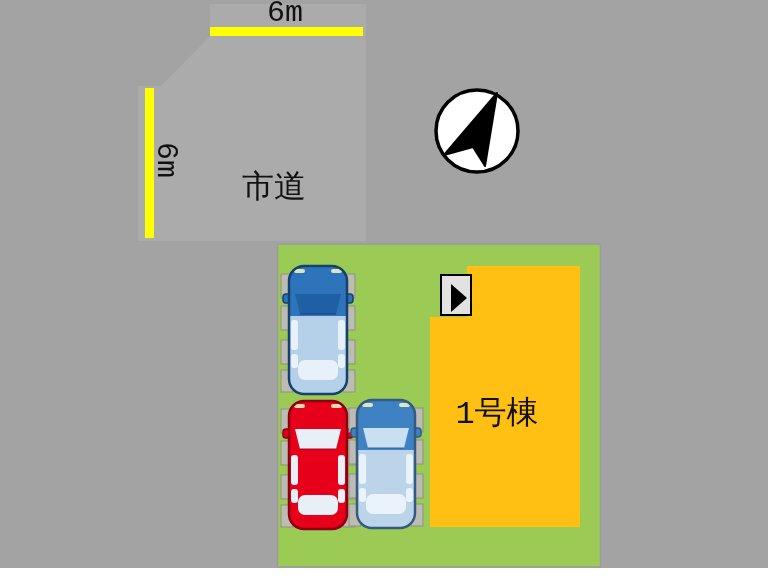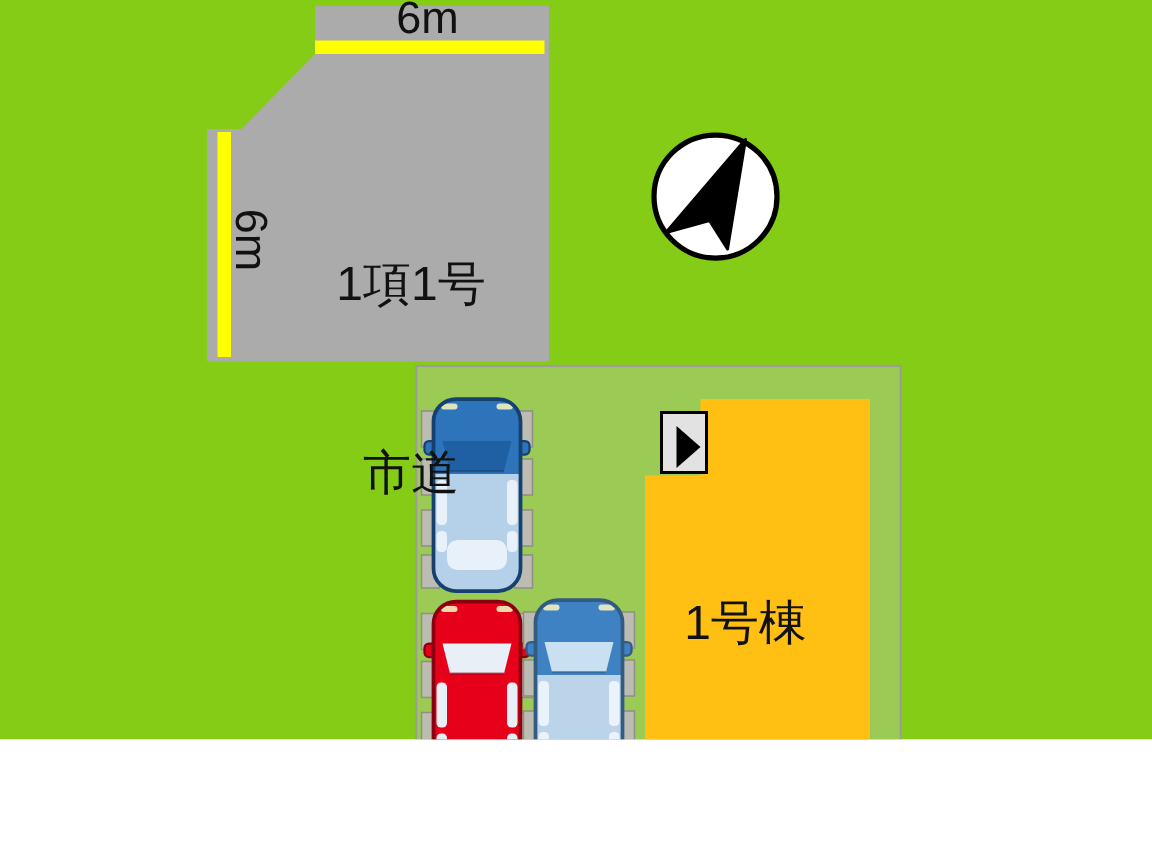--- a/index.html
+++ b/index.html
@@ -1,18 +1,18 @@
 <!DOCTYPE html>
 <html><head>
 <meta charset="utf-8">
 <style>
   html,body{margin:0;padding:0;background:#fff;}
   .canvas{
-    position:relative;width:768px;height:493px;background:#84cc16;
-    overflow:hidden;font-family:Liberation Sans, sans-serif;
+    position:relative;width:768px;height:568px;background:#a3a3a3;
+    overflow:hidden;font-family:Liberation Mono, monospace;
     color:#111;
   }
   .plan-svg{position:absolute;left:0;top:0;}
   .lbl{position:absolute;text-align:center;font-weight:500;color:#111;white-space:pre;}
   .lbl-6m-top{left:245px;top:-3px;width:80px;font-size:30px;line-height:32px;}
   .lbl-6m-left{left:126px;top:143px;width:80px;height:34px;font-size:30px;line-height:34px;
     transform:rotate(90deg);transform-origin:center;}
   .lbl-road{left:184px;top:84px;width:180px;font-size:32px;line-height:42px;}
   .lbl-building{left:417px;top:392px;width:160px;font-size:32px;line-height:46px;}
   .blk{fill:#bcbcb2;stroke:#8f8f85;stroke-width:1;}
@@ -79,19 +79,18 @@
     <use href="#car-shape" x="280" y="264" style="--front:#2e74ba;--body:#b5d0e9;--ws:#1f5fa3;--glass:#e8f1fa;--line:#16406e"></use>
     <use href="#car-shape" x="280" y="399" style="--front:#e70019;--body:#e70019;--ws:#e8eff6;--glass:#e8eff6;--line:#8a0010"></use>
     <use href="#car-shape" x="348" y="398" style="--front:#3f82c4;--body:#bcd4ea;--ws:#c9e0f2;--glass:#eaf3fb;--line:#335a80"></use>
   </svg>
 
   <div class="lbl lbl-6m-top">6m</div>
 
   <div class="lbl lbl-6m-left">6m</div>
 
   <div class="lbl lbl-road">
-    <div>1項1号</div>
     <div>市道</div>
   </div>
 
   <div class="lbl lbl-building">1号棟</div>
 
 </div>
 
 </body></html>

